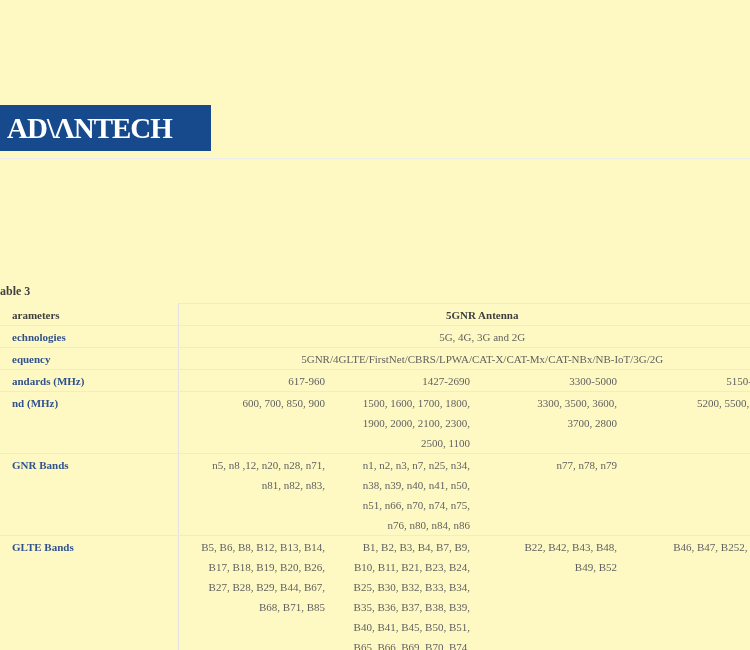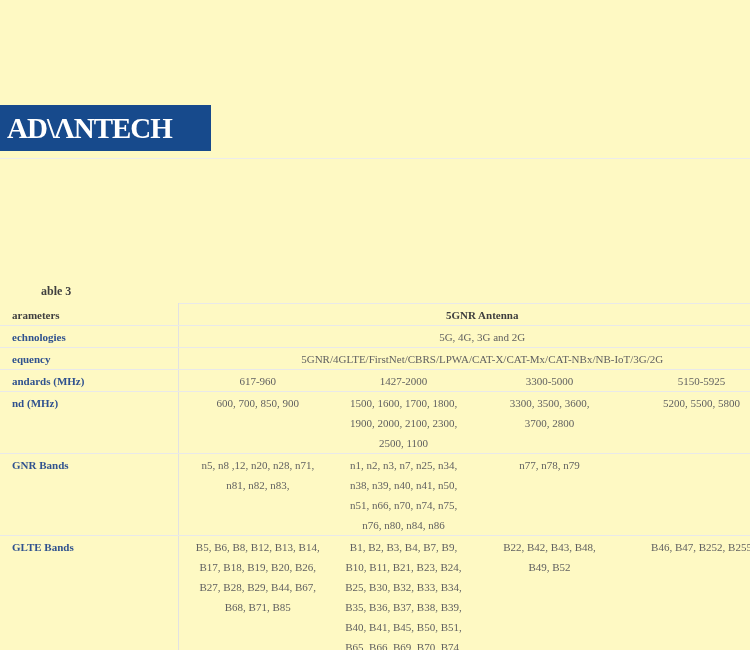--- a/index.html
+++ b/index.html
@@ -11,33 +11,33 @@
     position:absolute;left:-6px;top:105px;width:217px;height:46px;
     background:#174a8c;color:#ffffff;display:flex;align-items:center;
     padding-left:13px;box-sizing:border-box;
   }
   .logo-text{
     font-size:29px;font-weight:bold;letter-spacing:-1px;
     transform:scaleY(1.05);white-space:nowrap;
   }
   .rule{position:absolute;left:0;top:158px;width:750px;height:1px;background:#ececec;}
   .caption{
-    position:absolute;left:0;top:284px;font-size:12px;font-weight:bold;color:#3f3f3f;padding-left:41px;
+    position:absolute;left:0;top:284px;font-size:12px;font-weight:bold;color:#3f3f3f;
   }
   table.spec{
     position:absolute;left:0;top:303px;width:774px;
     border-collapse:collapse;table-layout:fixed;
   }
   table.spec td{
     padding:1px 0 0 12px;vertical-align:top;line-height:20px;font-size:11px;
     border-bottom:1px solid #e9e9e9;overflow:hidden;
   }
   td.lbl{color:#30528f;font-weight:bold;border-right:1px solid #e2e2e2;text-align:left;}
   td.dark{color:#3f3f3f;}
-  td.val{text-align:center;color:#616161;}
+  td.val{text-align:right;color:#616161;}
   td.spanv{text-align:center;color:#616161;}
   td.hdr{font-weight:bold;color:#3f3f3f;}
   tr.r0 td.spanv{border-top:1px solid #e9e9e9;}
   tr.r0{height:22px;}
   tr.r1{height:21px;}
   tr.r2{height:21px;}
   tr.r3{height:22px;}
   tr.r4{height:59px;}
   tr.r5{height:80px;}
   tr.r6 td{border-bottom:none;}
@@ -77,21 +77,21 @@
     </tr>
 
     <tr class="r2">
       <td class="lbl">equency</td>
       <td class="spanv" colspan="4">5GNR/4GLTE/FirstNet/CBRS/LPWA/CAT-X/CAT-Mx/CAT-NBx/NB-IoT/3G/2G</td>
     </tr>
 
     <tr class="r3">
       <td class="lbl">andards (MHz)</td>
       <td class="val">617-960</td>
-      <td class="val">1427-2000</td>
+      <td class="val">1427-2690</td>
       <td class="val">3300-5000</td>
       <td class="val">5150-5925</td>
     </tr>
 
     <tr class="r4">
       <td class="lbl">nd (MHz)</td>
       <td class="val">
         <div class="cell-line">600, 700, 850, 900</div>
       </td>
       <td class="val">

